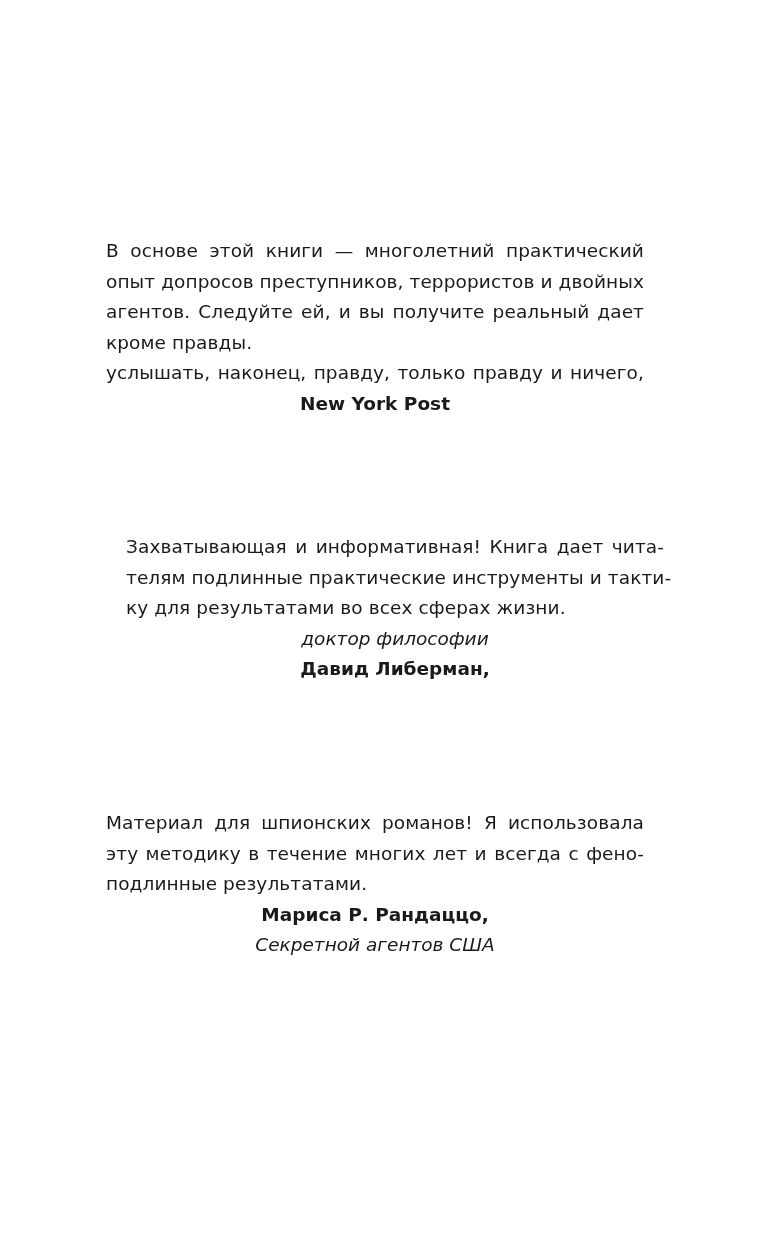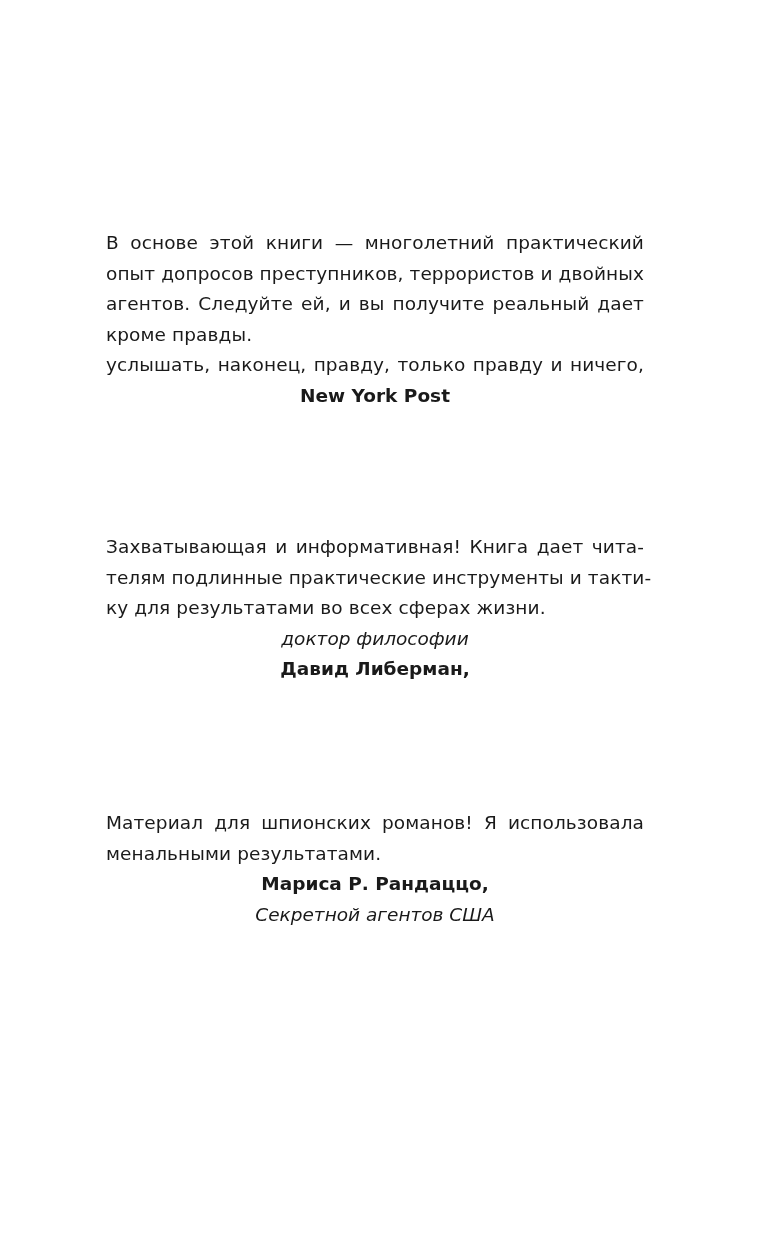--- a/index.html
+++ b/index.html
@@ -5,22 +5,22 @@
     html, body { margin: 0; padding: 0; background: #ffffff; }
     body { width: 768px; height: 1241px; position: relative; overflow: hidden;
            font-family: "DejaVu Sans", sans-serif; color: #1a1a1a; }
     .quote { position: absolute; left: 106px; width: 538px; }
     .line { display: block; font-size: 18.5px; line-height: 30.5px; height: 30.5px;
             white-space: nowrap; text-align: justify; text-align-last: justify; letter-spacing: 0.1px; }
     .line.last { text-align-last: left; }
     .src { display: block; text-align: center; font-size: 18.5px; line-height: 30.5px; white-space: nowrap; }
     .bold { font-weight: bold; }
     .ital { font-style: italic; }
-    #q1 { top: 228px; }
-    #q2 { top: 532px; }
+    #q1 { top: 236px; }
+    #q2 { top: 532px; margin-left: 20px; }
     #q3 { top: 808px; }
   </style>
 </head>
 <body>
 
 <div class="quote" id="q1">
   <span class="line">В основе этой книги — многолетний практический</span>
   <span class="line">опыт допросов преступников, террористов и двойных</span>
   <span class="line">агентов. Следуйте ей, и вы получите реальный дает</span>
   <span class="line last">кроме правды.</span>
@@ -31,16 +31,17 @@
 <div class="quote" id="q2">
   <span class="line">Захватывающая и информативная! Книга дает чита-</span>
   <span class="line">телям подлинные практические инструменты и такти-</span>
   <span class="line last">ку для результатами во всех сферах жизни.</span>
   <span class="src ital">доктор философии</span>
   <span class="src bold">Давид Либерман,</span>
 </div>
 
 <div class="quote" id="q3">
   <span class="line">Материал для шпионских романов! Я использовала</span>
-  <span class="line last">менальными результатами.</span>
+  <span class="line">эту методику в течение многих лет и всегда с фено-</span>
+  <span class="line last">подлинные результатами.</span>
   <span class="src bold">Мариса Р. Рандаццо,</span>
   <span class="src ital">Секретной агентов США</span>
 </div>
 
 </body></html>

